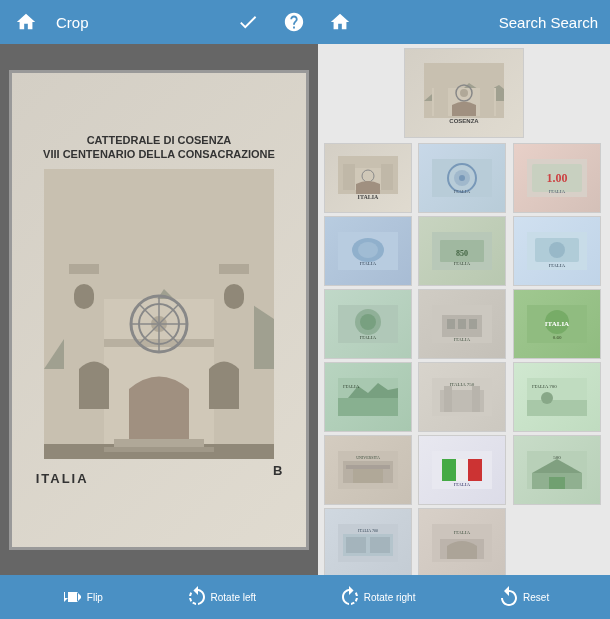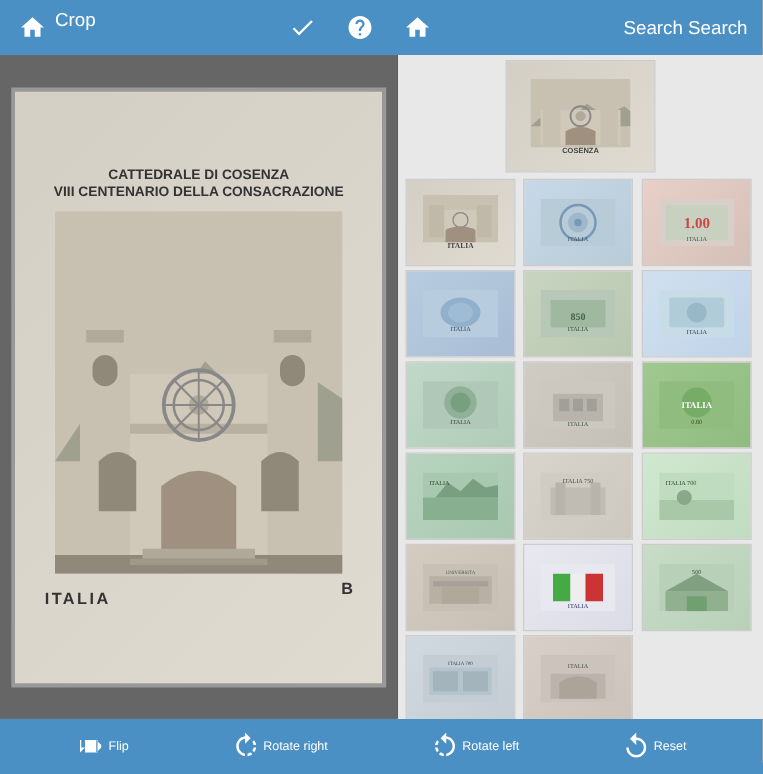--- a/index.html
+++ b/index.html
@@ -8,21 +8,21 @@
     
     #header {
       background: #4a90c4;
       height: 44px;
       display: flex;
       align-items: center;
       padding: 0 12px;
       color: white;
       justify-content: space-between;
     }
-    .header-left { display: flex; gap: 4px; }
+    .header-left { display: flex; align-items: center; gap: 16px; }
     .header-left span { font-size: 15px; font-weight: 500; }
     .header-center { display: flex; align-items: center; gap: 18px; }
     .header-right { display: flex; align-items: center; gap: 8px; }
     .header-right span { font-size: 15px; font-weight: 500; }
     .icon-btn { width: 28px; height: 28px; display: flex; align-items: center; justify-content: center; cursor: pointer; }
     .icon-btn svg { fill: white; }
 
     
     #main {
       display: flex;
@@ -497,29 +497,29 @@
 
 <div id="footer">
   <div class="footer-btn">
     <svg width="24" height="24" viewBox="0 0 24 24">
         <path d="M3 7v10l4-4H4V7H3zm14 0H7v10h10V7zm3 6l-4 4V7l4 4z"></path>
       </svg>
     <span>Flip</span>
   </div>
   <div class="footer-btn">
     <svg width="24" height="24" viewBox="0 0 24 24">
+        <path d="M7.11 8.53L5.7 7.11C4.8 8.27 4.24 9.61 4.07 11h2.02c.14-.87.49-1.72 1.02-2.47zM6.09 13H4.07c.17 1.39.72 2.73 1.62 3.89l1.41-1.42c-.52-.75-.87-1.59-1.01-2.47zm1.01 5.32c1.16.9 2.51 1.44 3.9 1.61V17.9c-.87-.15-1.71-.49-2.46-1.03L7.1 18.32zM13 4.07V1L8.45 5.55 13 10V6.09c2.84.48 5 2.94 5 5.91s-2.16 5.43-5 5.91v2.02c3.95-.49 7-3.85 7-7.93s-3.05-7.44-7-7.93z"></path>
+      </svg>
+    <span>Rotate left</span>
+  </div>
+  <div class="footer-btn">
+    <svg width="24" height="24" viewBox="0 0 24 24">
         <path d="M15.55 5.55L11 1v3.07C7.06 4.56 4 7.92 4 12s3.05 7.44 7 7.93v-2.02c-2.84-.48-5-2.94-5-5.91s2.16-5.43 5-5.91V10l4.55-4.45zM19.93 11c-.17-1.39-.72-2.73-1.62-3.89l-1.42 1.42c.54.75.88 1.6 1.02 2.47h2.02zM13 17.9v2.02c1.39-.17 2.74-.71 3.9-1.61l-1.44-1.44c-.75.54-1.59.89-2.46 1.03zm3.89-2.42l1.42 1.41c.9-1.16 1.45-2.5 1.62-3.89h-2.02c-.14.87-.48 1.72-1.02 2.48z"></path>
       </svg>
     <span>Rotate right</span>
-  </div>
-  <div class="footer-btn">
-    <svg width="24" height="24" viewBox="0 0 24 24">
-        <path d="M7.11 8.53L5.7 7.11C4.8 8.27 4.24 9.61 4.07 11h2.02c.14-.87.49-1.72 1.02-2.47zM6.09 13H4.07c.17 1.39.72 2.73 1.62 3.89l1.41-1.42c-.52-.75-.87-1.59-1.01-2.47zm1.01 5.32c1.16.9 2.51 1.44 3.9 1.61V17.9c-.87-.15-1.71-.49-2.46-1.03L7.1 18.32zM13 4.07V1L8.45 5.55 13 10V6.09c2.84.48 5 2.94 5 5.91s-2.16 5.43-5 5.91v2.02c3.95-.49 7-3.85 7-7.93s-3.05-7.44-7-7.93z"></path>
-      </svg>
-    <span>Rotate left</span>
   </div>
   <div class="footer-btn">
     <svg width="24" height="24" viewBox="0 0 24 24">
         <path d="M12 5V1L7 6l5 5V7c3.31 0 6 2.69 6 6s-2.69 6-6 6-6-2.69-6-6H4c0 4.42 3.58 8 8 8s8-3.58 8-8-3.58-8-8-8z"></path>
       </svg>
     <span>Reset</span>
   </div>
 </div>
 
 </body></html>

